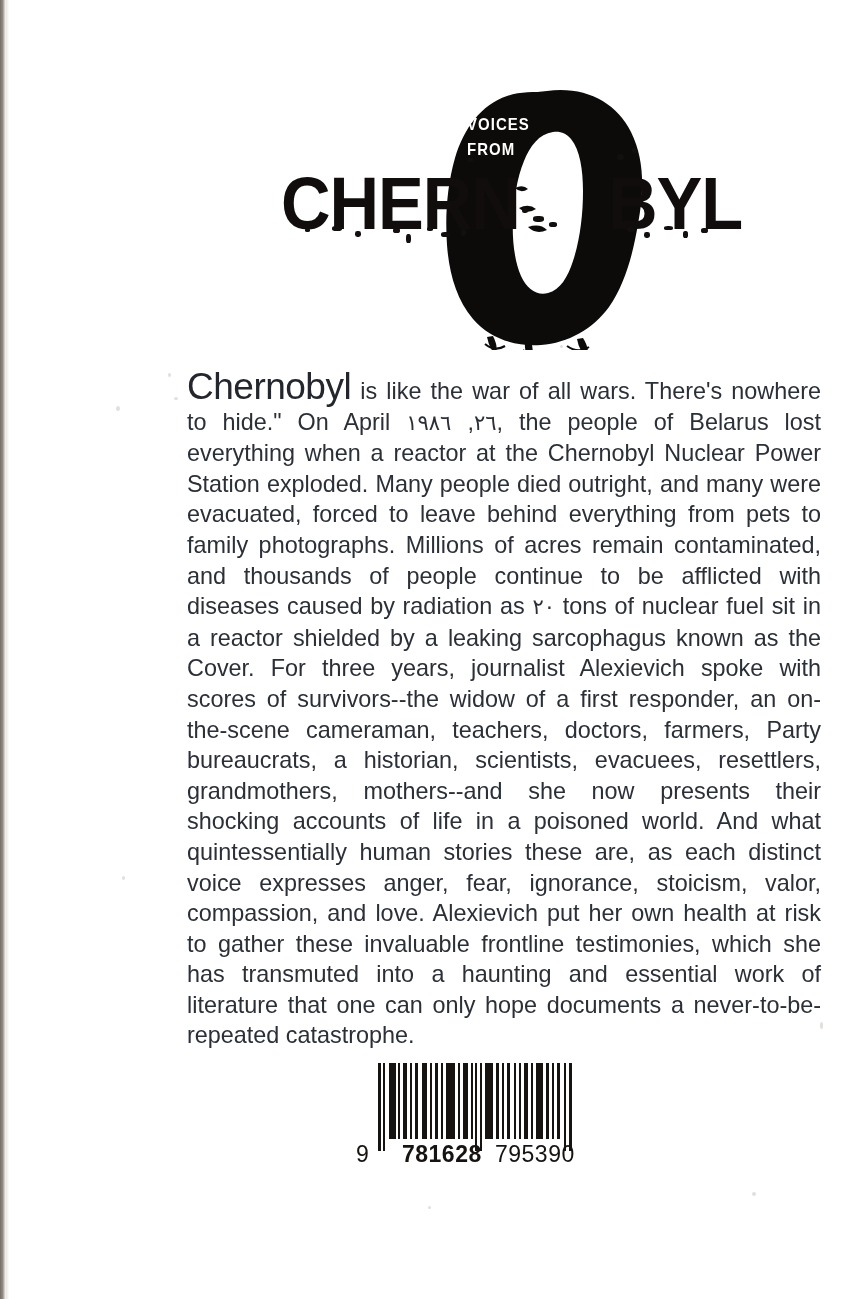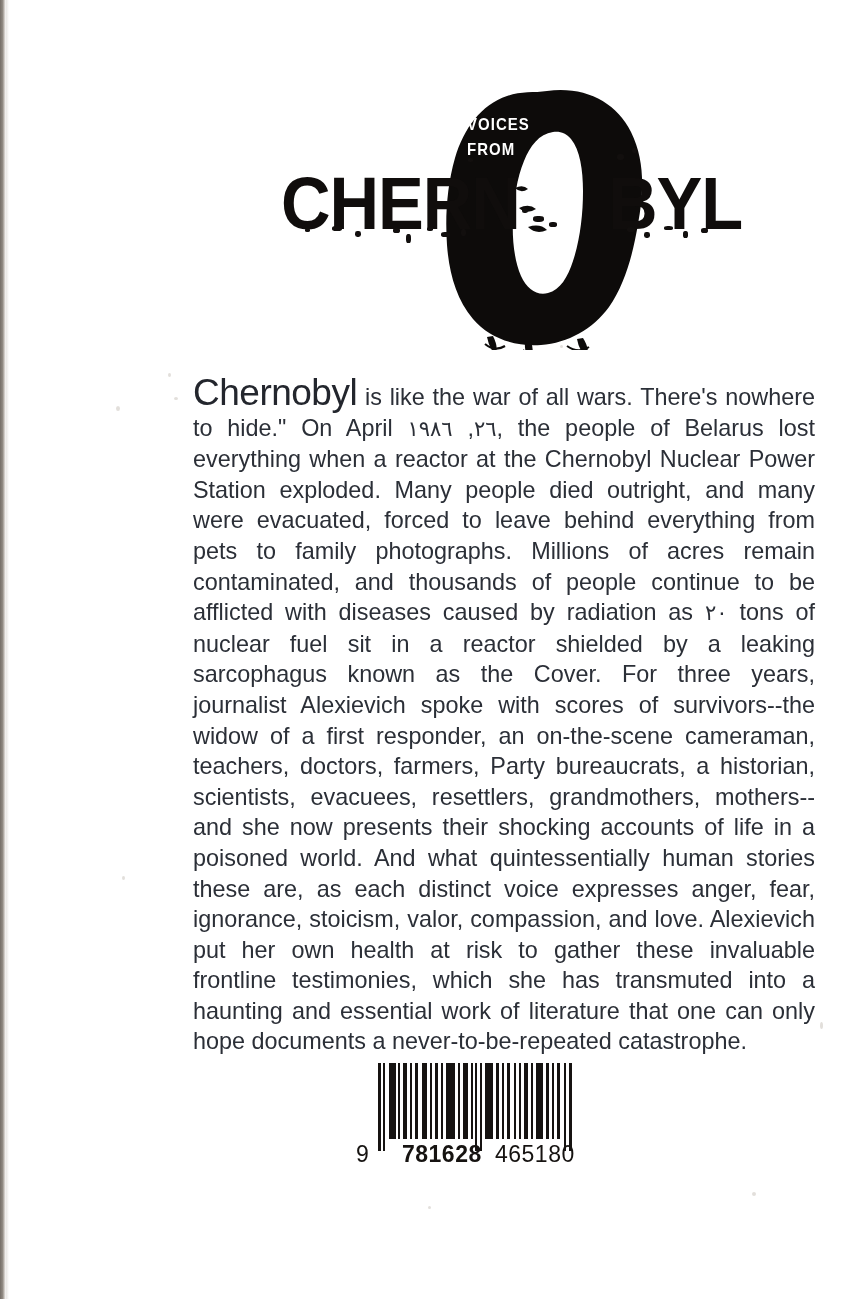--- a/index.html
+++ b/index.html
@@ -120,21 +120,21 @@
   .blurb .lead {
     font-size: 37px;
     font-weight: 300;
     letter-spacing: -0.5px;
     color: #23262d;
   }
   .arabic-num {
     font-family: "DejaVu Sans", sans-serif;
     font-size: 21px;
   }
-  .blurb p { margin: 15px; }
+  .blurb p { margin: 9px; }
 
   
   .barcode-block {
     position: absolute;
     left: 378px;
     top: 1063px;
     width: 204px;
     height: 116px;
   }
   .bars {
@@ -280,21 +280,21 @@
         <div class="bar short" style="left: 158px; width: 7px;"></div>
         <div class="bar short" style="left: 168px; width: 3px;"></div>
         <div class="bar short" style="left: 174px; width: 2px;"></div>
         <div class="bar short" style="left: 179px; width: 3px;"></div>
         <div class="bar" style="left: 186px; width: 2px;"></div>
         <div class="bar" style="left: 191px; width: 3px;"></div>
       </div>
     <div class="barcode-digits">
       <span class="bc-left">9</span>
       <span class="bc-mid">781628</span>
-      <span class="bc-right">465180</span>
+      <span class="bc-right">795390</span>
     </div>
   </div>
 
   <div id="scan-speck-layer">
       <div class="scan-speck" style="left: 116px; top: 406px; width: 4px; height: 5px;"></div>
       <div class="scan-speck" style="left: 168px; top: 373px; width: 3px; height: 4px;"></div>
       <div class="scan-speck" style="left: 174px; top: 397px; width: 4px; height: 3px;"></div>
       <div class="scan-speck" style="left: 820px; top: 1022px; width: 3px; height: 7px;"></div>
       <div class="scan-speck" style="left: 752px; top: 1192px; width: 4px; height: 4px;"></div>
       <div class="scan-speck" style="left: 122px; top: 876px; width: 3px; height: 4px;"></div>

